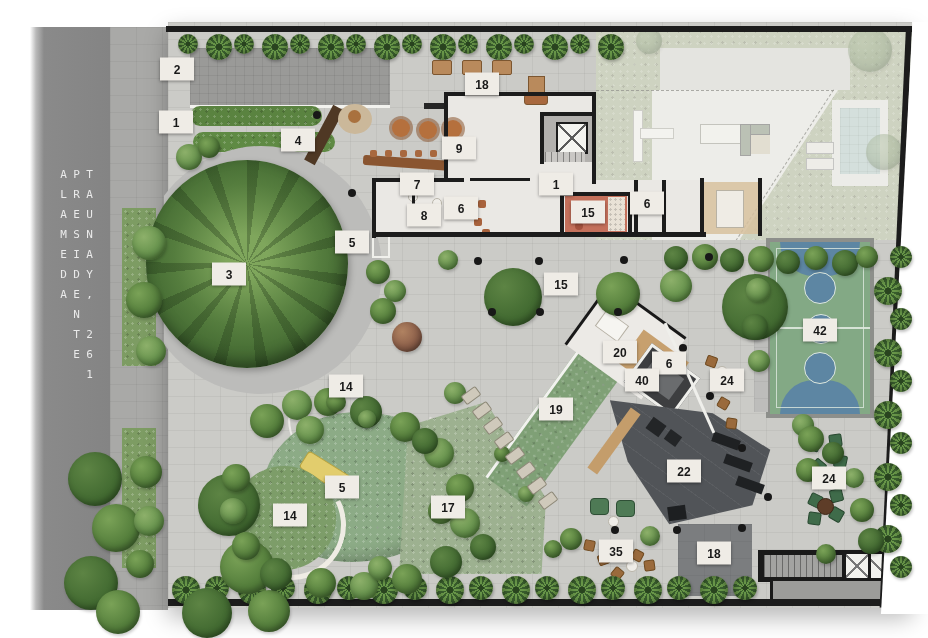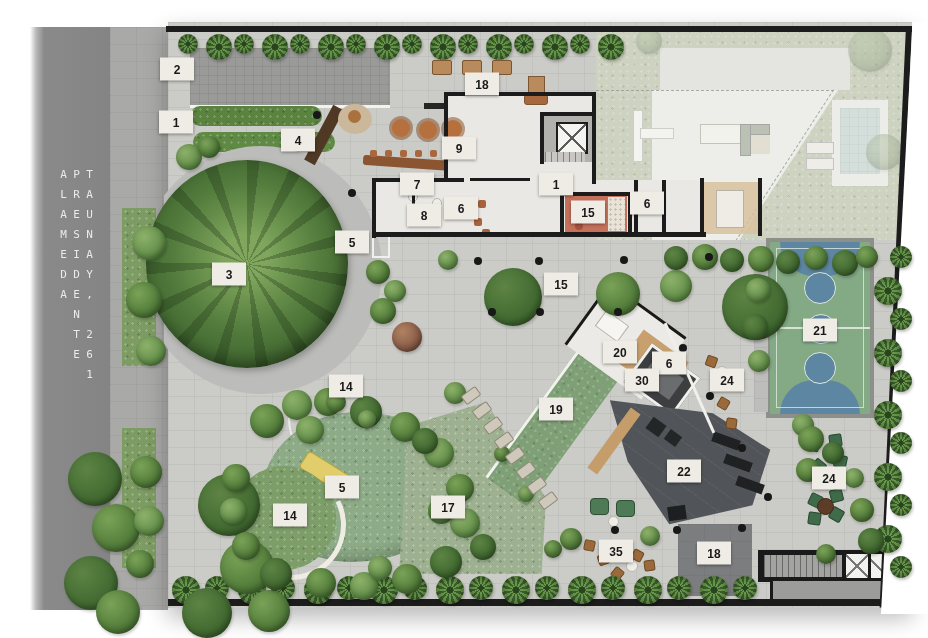--- a/index.html
+++ b/index.html
@@ -422,22 +422,22 @@
         <div class="marker" style="left: 482px; top: 84px;">18</div>
         <div class="marker" style="left: 556px; top: 184px;">1</div>
         <div class="marker" style="left: 588px; top: 212px;">15</div>
         <div class="marker" style="left: 561px; top: 284px;">15</div>
         <div class="marker" style="left: 346px; top: 386px;">14</div>
         <div class="marker" style="left: 290px; top: 515px;">14</div>
         <div class="marker" style="left: 342px; top: 487px;">5</div>
         <div class="marker" style="left: 448px; top: 507px;">17</div>
         <div class="marker" style="left: 556px; top: 409px;">19</div>
         <div class="marker" style="left: 620px; top: 352px;">20</div>
-        <div class="marker" style="left: 642px; top: 380px;">30</div>
+        <div class="marker" style="left: 642px; top: 380px;">40</div>
         <div class="marker" style="left: 616px; top: 551px;">35</div>
         <div class="marker" style="left: 684px; top: 471px;">22</div>
         <div class="marker" style="left: 714px; top: 553px;">18</div>
         <div class="marker" style="left: 727px; top: 380px;">24</div>
         <div class="marker" style="left: 829px; top: 478px;">24</div>
-        <div class="marker" style="left: 820px; top: 330px;">21</div>
+        <div class="marker" style="left: 820px; top: 330px;">42</div>
       </div>
   </div>
 </div>
 
 </body></html>

